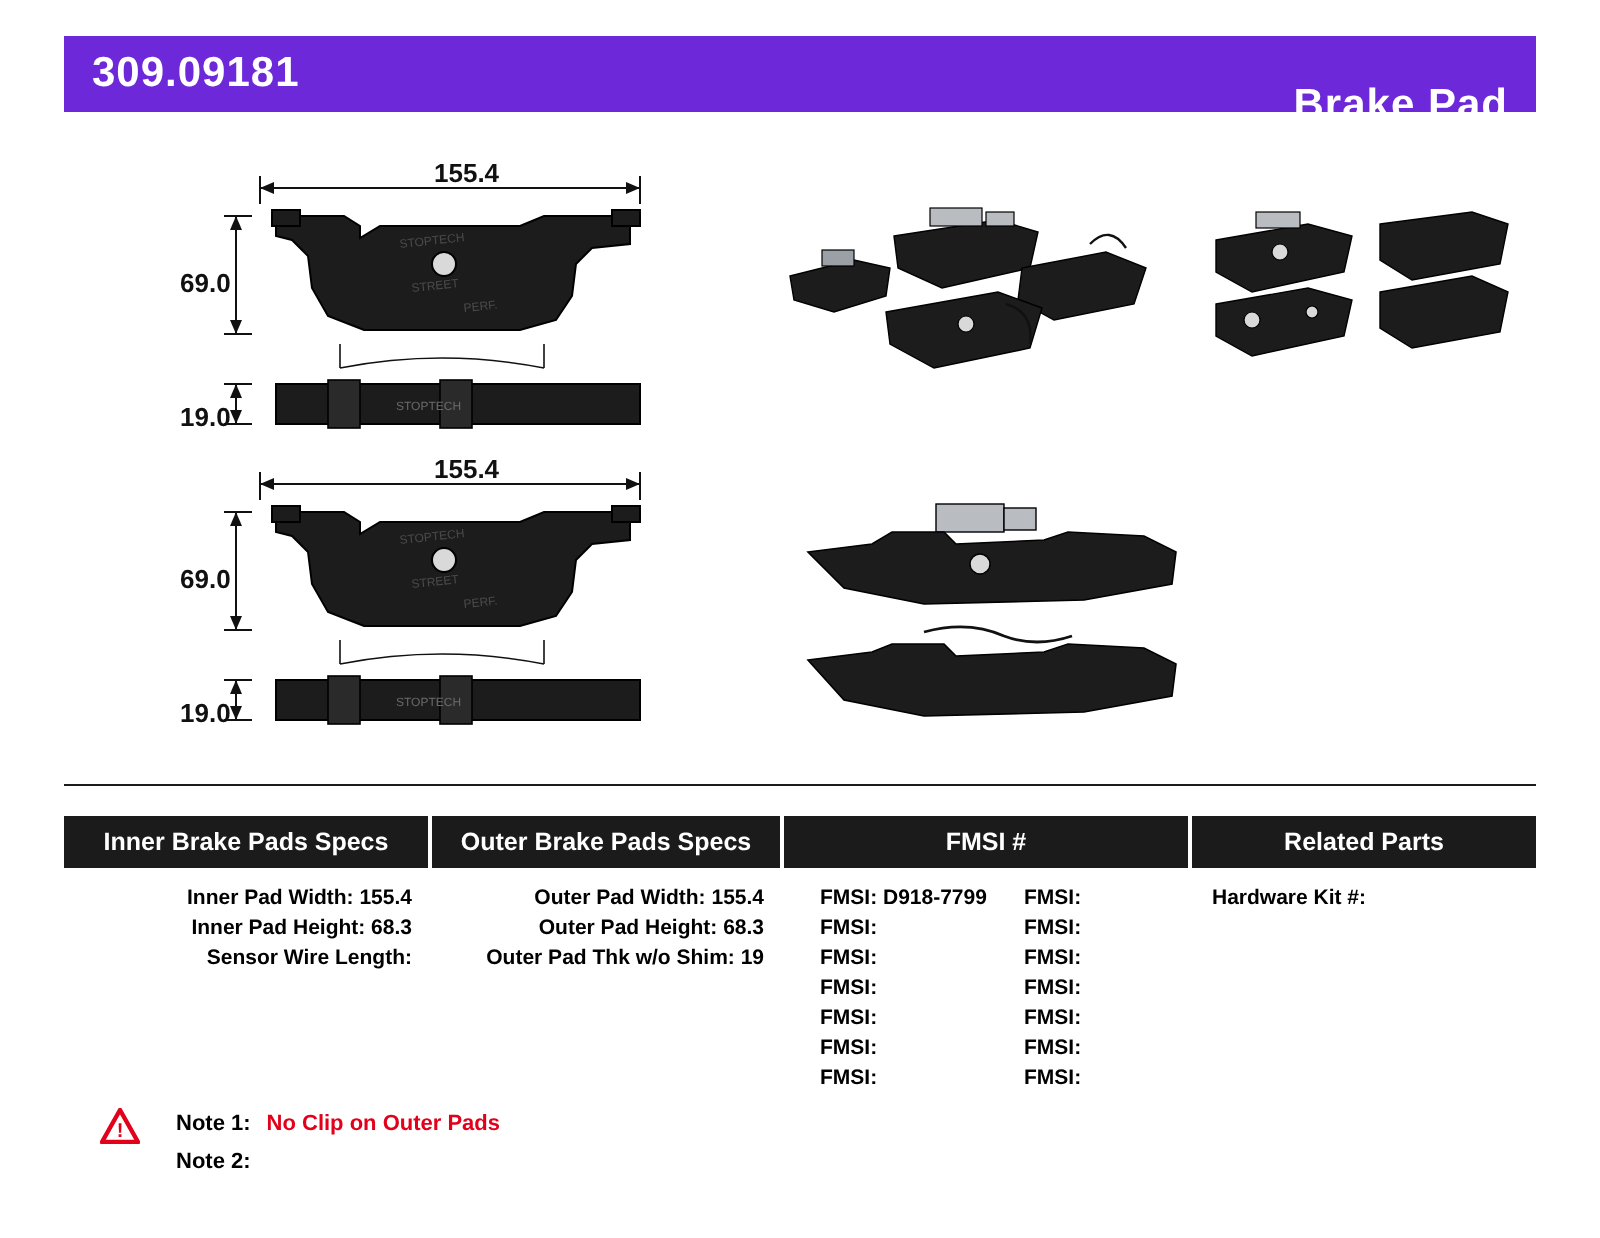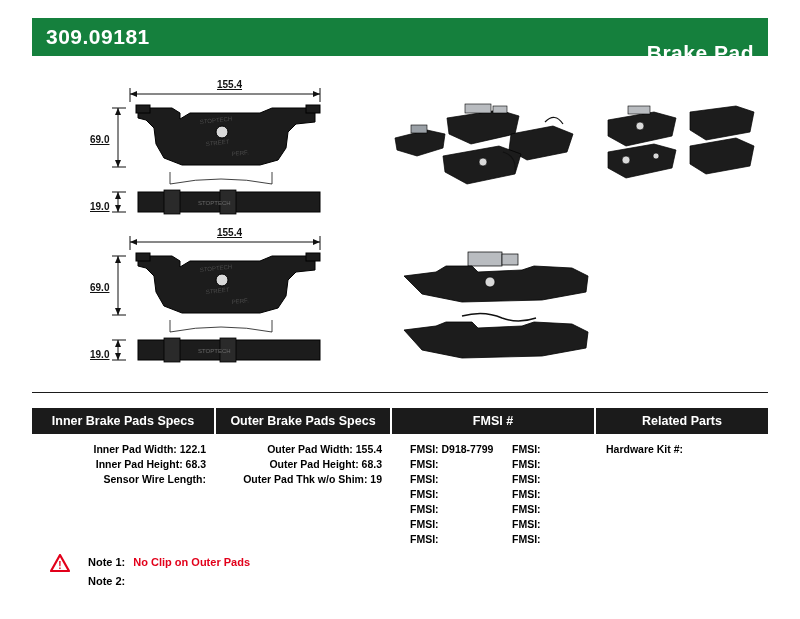--- a/index.html
+++ b/index.html
@@ -16,21 +16,21 @@
     overflow: hidden;
   }
 
   
   .header {
     position: absolute;
     left: 32px;
     top: 18px;
     width: 736px;
     height: 38px;
-    background: #15803d;
+    background: #6d28d9;
     display: flex;
     align-items: center;
     justify-content: space-between;
     padding: 0 14px;
     box-sizing: border-box;
   }
   .header .part-number {
     color: #ffffff;
     font-size: 21px;
     font-weight: bold;
@@ -58,25 +58,24 @@
   .drawings {
     position: absolute;
     left: 32px;
     top: 60px;
     width: 736px;
     height: 330px;
   }
 
   .dim-label {
     position: absolute;
-    font-size: 10px;
+    font-size: 13px;
     font-weight: bold;
     color: #111;
     white-space: nowrap;
-    text-decoration: underline;
   }
 
   
   .tables {
     position: absolute;
     left: 32px;
     top: 408px;
     width: 736px;
     display: flex;
     gap: 0;
@@ -306,21 +305,21 @@
 
 </div>
 
 <div class="rule top"></div>
 
 <div class="tables">
 
   <div class="tcol c1">
     <div class="thead">Inner Brake Pads Specs</div>
     <div class="tbody">
-      <div class="row-r">Inner Pad Width: 122.1</div>
+      <div class="row-r">Inner Pad Width: 155.4</div>
       <div class="row-r">Inner Pad Height: 68.3</div>
       <div class="row-r">Sensor Wire Length:</div>
     </div>
   </div>
 
   <div class="tcol c2">
     <div class="thead">Outer Brake Pads Specs</div>
     <div class="tbody">
       <div class="row-r">Outer Pad Width: 155.4</div>
       <div class="row-r">Outer Pad Height: 68.3</div>

